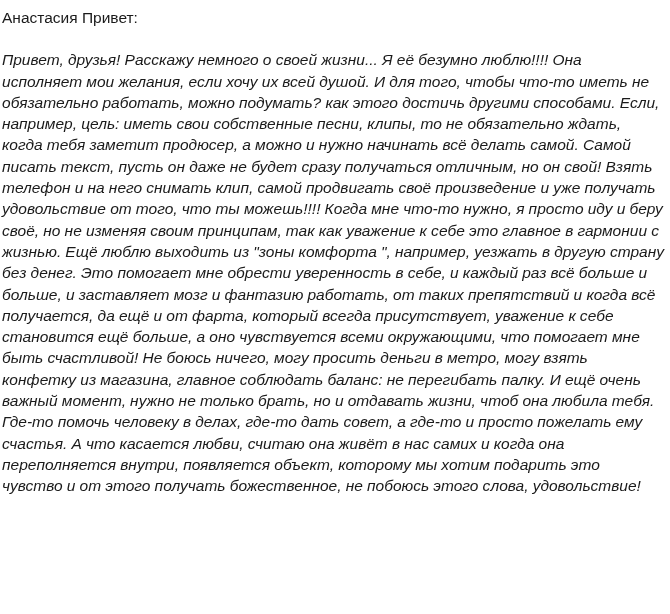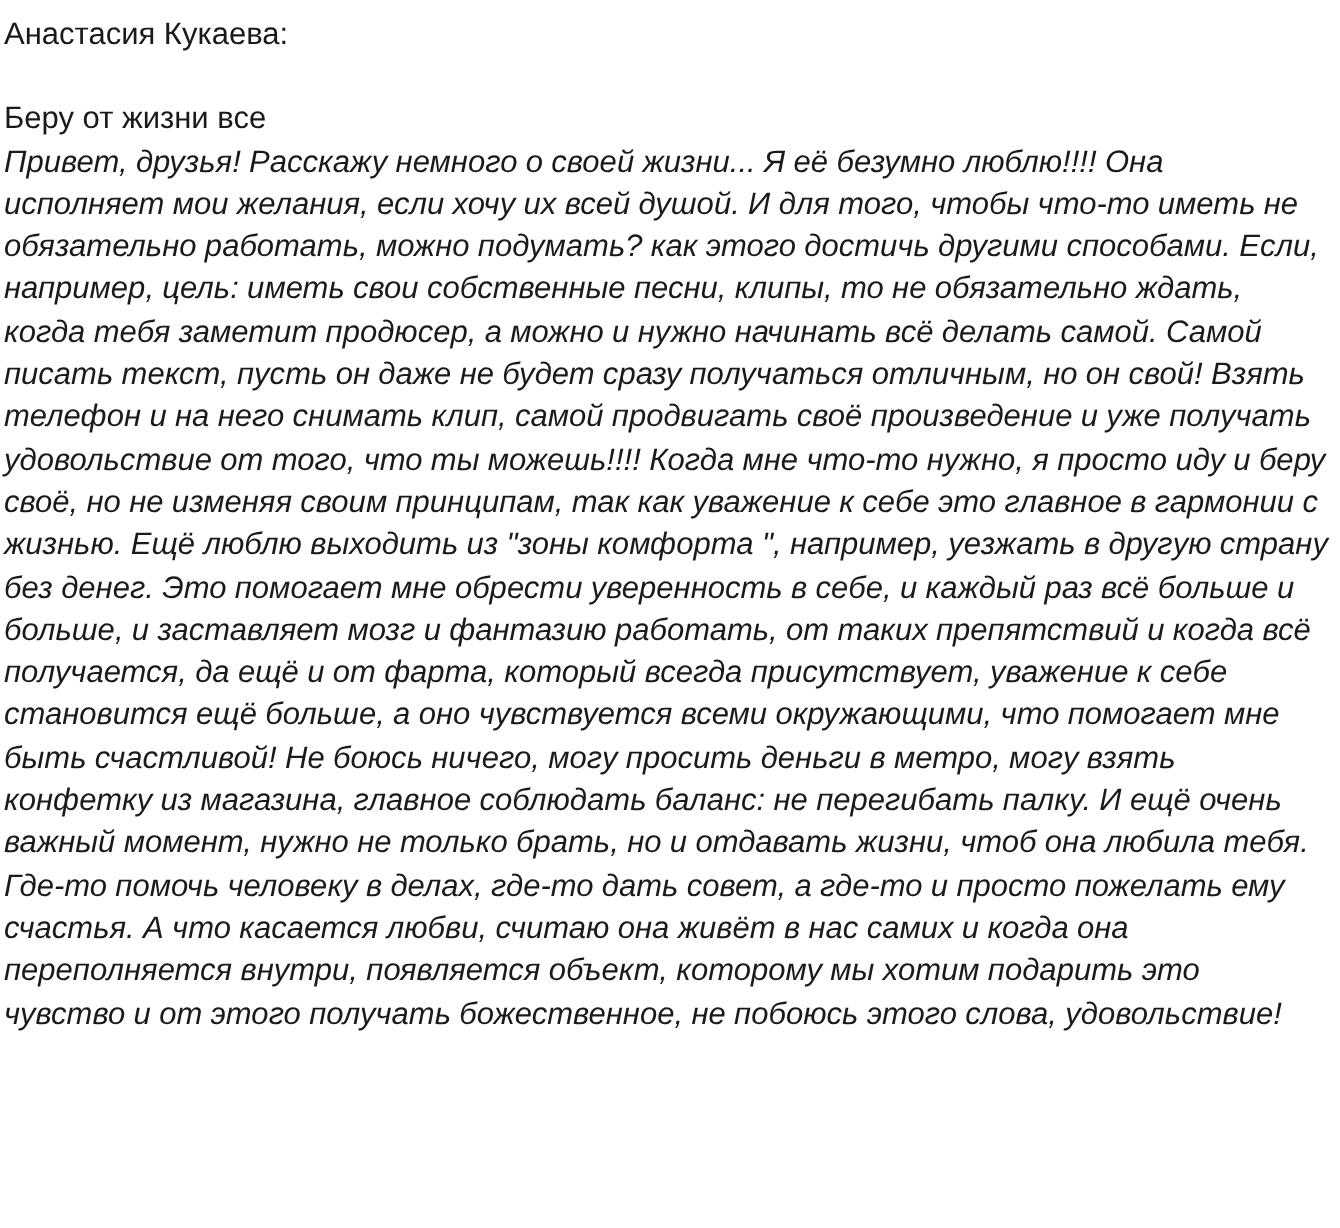--- a/index.html
+++ b/index.html
@@ -52,21 +52,20 @@
     max-width: 662px;
     hyphens: none;
     font-style: italic;
   }
 </style>
 </head>
 <body>
 
 <div class="page">
 
-  <p class="byline">Анастасия Кукаева:</p>
+  <p class="byline">Анастасия Привет:</p>
 
   <div class="gap"></div>
 
-  <p class="headline">Беру от жизни все</p>
 
   <p class="body-text">Привет, друзья! Расскажу немного о своей жизни... Я её безумно люблю!!!! Она исполняет мои желания, если хочу их всей душой. И для того, чтобы что-то иметь не обязательно работать, можно подумать? как этого достичь другими способами. Если, например, цель: иметь свои собственные песни, клипы, то не обязательно ждать, когда тебя заметит продюсер, а можно и нужно начинать всё делать самой. Самой писать текст, пусть он даже не будет сразу получаться отличным, но он свой! Взять телефон и на него снимать клип, самой продвигать своё произведение и уже получать удовольствие от того, что ты можешь!!!! Когда мне что-то нужно, я просто иду и беру своё, но не изменяя своим принципам, так как уважение к себе это главное в гармонии с жизнью. Ещё люблю выходить из "зоны комфорта ", например, уезжать в другую страну без денег. Это помогает мне обрести уверенность в себе, и каждый раз всё больше и больше, и заставляет мозг и фантазию работать, от таких препятствий и когда всё получается, да ещё и от фарта, который всегда присутствует, уважение к себе становится ещё больше, а оно чувствуется всеми окружающими, что помогает мне быть счастливой! Не боюсь ничего, могу просить деньги в метро, могу взять конфетку из магазина, главное соблюдать баланс: не перегибать палку. И ещё очень важный момент, нужно не только брать, но и отдавать жизни, чтоб она любила тебя. Где-то помочь человеку в делах, где-то дать совет, а где-то и просто пожелать ему счастья. А что касается любви, считаю она живёт в нас самих и когда она переполняется внутри, появляется объект, которому мы хотим подарить это чувство и от этого получать божественное, не побоюсь этого слова, удовольствие!</p>
 
 </div>
 
 </body></html>

